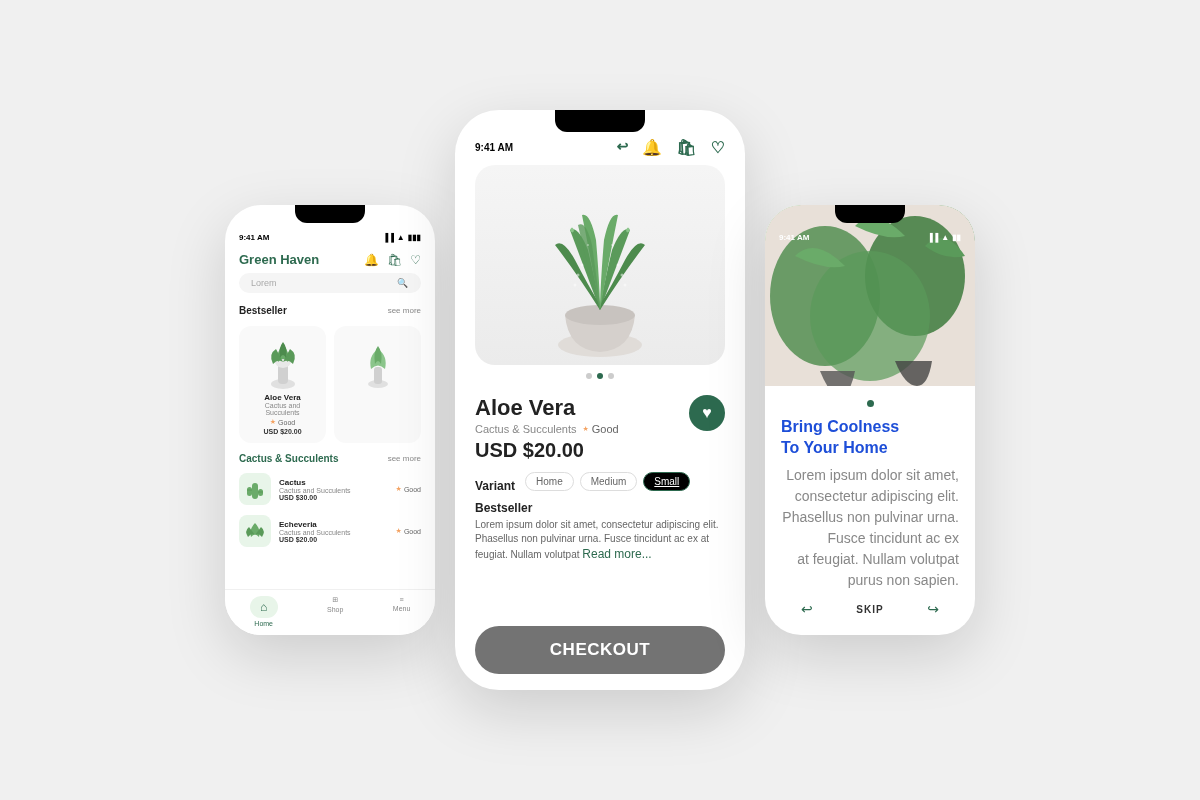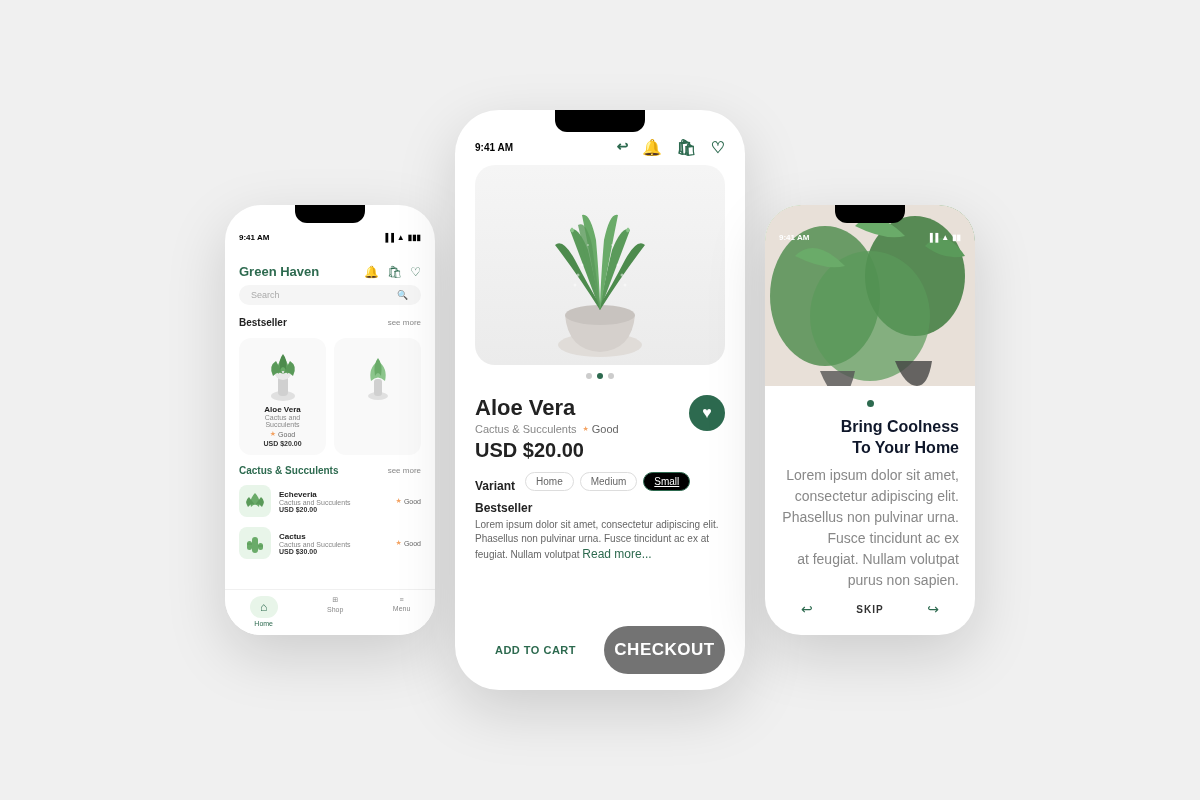--- a/index.html
+++ b/index.html
@@ -94,21 +94,20 @@
       padding: 28px 14px 6px;
       font-size: 8px;
       font-weight: 600;
     }
 
     .left-header {
       display: flex;
       justify-content: space-between;
       align-items: center;
       padding: 4px 14px 6px;
-      margin-top: 12px;
     }
 
     .app-name {
       color: #2d6a4f;
       font-size: 13px;
       font-weight: 700;
     }
 
     .header-icons {
       display: flex;
@@ -537,22 +536,22 @@
     .green-dot {
       width: 7px;
       height: 7px;
       border-radius: 50%;
       background: #2d6a4f;
     }
 
     .promo-title {
       font-size: 16px;
       font-weight: 700;
-      color: #0f172a;
-      text-align: right;
+      color: #1d4ed8;
+      text-align: left;
       line-height: 1.3;
     }
 
     .promo-desc {
       font-size: 14px;
       color: #888;
       text-align: right;
       line-height: 1.5;
       margin-top: 6px;
     }
@@ -604,21 +603,21 @@
       <div class="left-header">
         <span class="app-name">Green Haven</span>
         <div class="header-icons">
           <span>🔔</span>
           <span>🛍</span>
           <span>♡</span>
         </div>
       </div>
 
       <div class="search-bar">
-        <span>Search</span>
+        <span>Lorem</span>
         <span>🔍</span>
       </div>
 
       <div class="section-header">
         <span class="section-title">Bestseller</span>
         <span class="see-more">see more</span>
       </div>
 
       <div class="bestseller-grid">
         <div class="plant-card-small">
@@ -650,50 +649,50 @@
       </div>
 
       <div class="section-header">
         <span class="section-title-green">Cactus &amp; Succulents</span>
         <span class="see-more">see more</span>
       </div>
 
       <div class="list-item">
         <div class="list-plant-img">
           <svg width="28" height="28" viewBox="0 0 28 28">
-            <path d="M14 6 Q8 12 10 20 Q14 15 18 20 Q20 12 14 6Z" fill="#6aab69"></path>
-            <path d="M8 10 Q3 14 7 20 Q11 15 14 18" fill="#5a9a59"></path>
-            <path d="M20 10 Q25 14 21 20 Q17 15 14 18" fill="#5a9a59"></path>
-          </svg>
-        </div>
-        <div class="list-plant-info">
-          <div class="list-plant-name">Echeveria</div>
-          <div class="list-plant-cat">Cactus and Succulents</div>
-          <div class="list-plant-price">USD $20.00</div>
-        </div>
-        <div class="badge-good">
-          <span class="star">★</span>
-          <span>Good</span>
-        </div>
-      </div>
-
-      <div class="list-item">
-        <div class="list-plant-img">
-          <svg width="28" height="28" viewBox="0 0 28 28">
             <rect x="11" y="8" width="6" height="16" rx="3" fill="#6aab69"></rect>
             <rect x="6" y="12" width="5" height="9" rx="2.5" fill="#6aab69"></rect>
             <rect x="17" y="14" width="5" height="7" rx="2.5" fill="#6aab69"></rect>
             <line x1="11" y1="15" x2="6" y2="15" stroke="#5a9a59" stroke-width="1"></line>
             <line x1="17" y1="17" x2="22" y2="17" stroke="#5a9a59" stroke-width="1"></line>
           </svg>
         </div>
         <div class="list-plant-info">
           <div class="list-plant-name">Cactus</div>
           <div class="list-plant-cat">Cactus and Succulents</div>
           <div class="list-plant-price">USD $30.00</div>
+        </div>
+        <div class="badge-good">
+          <span class="star">★</span>
+          <span>Good</span>
+        </div>
+      </div>
+
+      <div class="list-item">
+        <div class="list-plant-img">
+          <svg width="28" height="28" viewBox="0 0 28 28">
+            <path d="M14 6 Q8 12 10 20 Q14 15 18 20 Q20 12 14 6Z" fill="#6aab69"></path>
+            <path d="M8 10 Q3 14 7 20 Q11 15 14 18" fill="#5a9a59"></path>
+            <path d="M20 10 Q25 14 21 20 Q17 15 14 18" fill="#5a9a59"></path>
+          </svg>
+        </div>
+        <div class="list-plant-info">
+          <div class="list-plant-name">Echeveria</div>
+          <div class="list-plant-cat">Cactus and Succulents</div>
+          <div class="list-plant-price">USD $20.00</div>
         </div>
         <div class="badge-good">
           <span class="star">★</span>
           <span>Good</span>
         </div>
       </div>
 
       <div class="bottom-nav">
         <div class="nav-item active">
           <div class="nav-icon-bg">
@@ -789,21 +788,20 @@
         </div>
 
         <div class="description-label">Bestseller</div>
         <div class="description-text">
           <span>Lorem ipsum dolor sit amet, consectetur adipiscing elit. Phasellus non pulvinar urna. Fusce tincidunt ac ex at feugiat. Nullam volutpat</span>
           <span class="read-more">Read more...</span>
         </div>
       </div>
 
       <div class="action-buttons">
-        <button class="add-to-cart-btn">ADD TO CART</button>
         <button class="checkout-btn">CHECKOUT</button>
       </div>
     </div>
   </div>
 
   <div class="phone phone-right">
     <div class="notch"></div>
     <div class="right-content">
 
       <div class="right-image-area">

